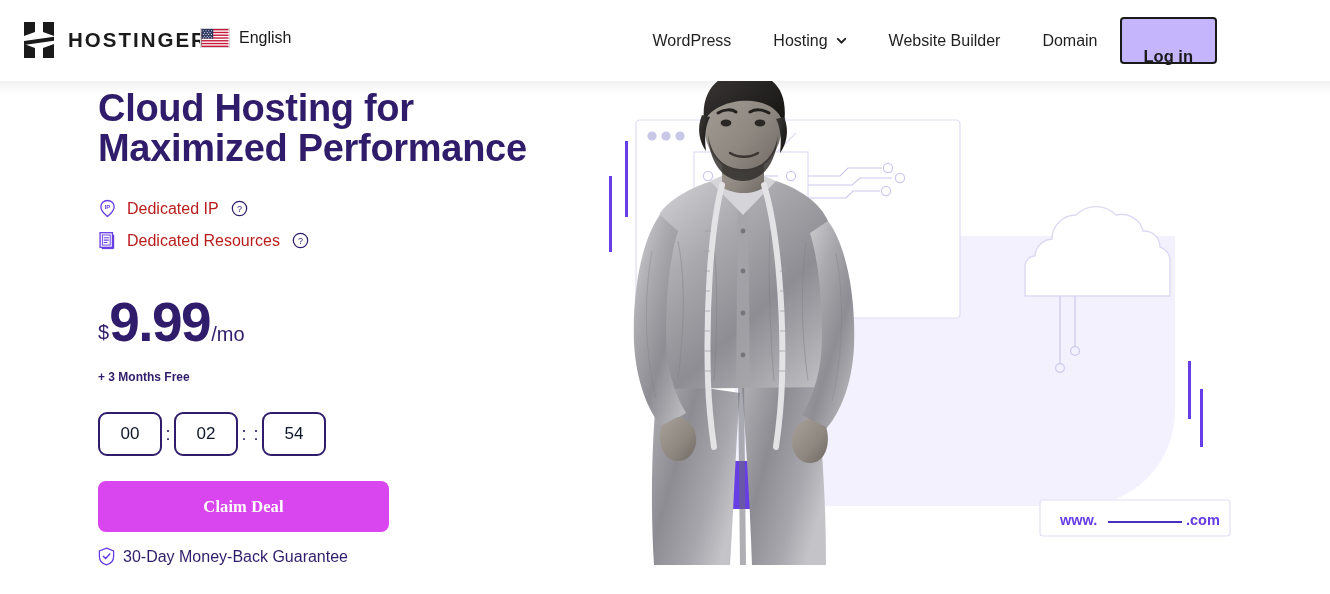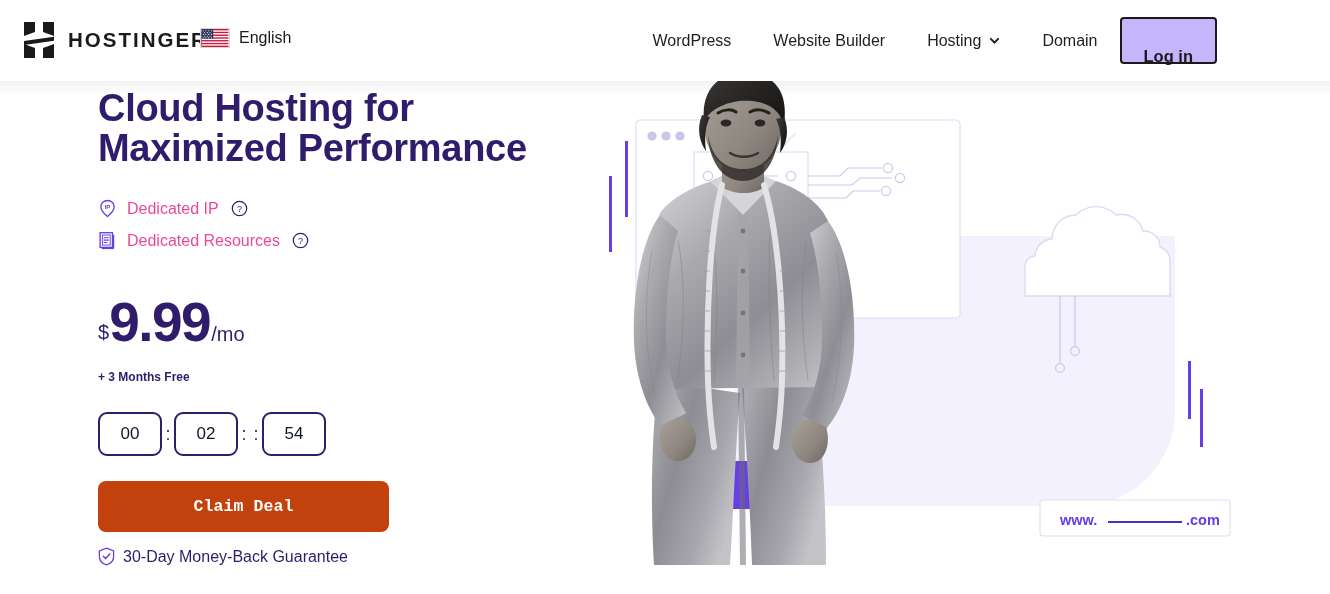--- a/index.html
+++ b/index.html
@@ -155,21 +155,21 @@
   .feature {
     display: flex;
     align-items: center;
     gap: 10px;
     height: 27px;
     margin-bottom: 5px;
   }
   .feat-icon { width: 19px; height: 19px; display:block; flex: none; }
   .feat-label {
     font-size: 16px;
-    color: #ec4899;
+    color: #b91c1c;
     white-space: nowrap;
   }
   .help-icon { width: 17px; height: 17px; display: block; cursor: pointer; flex:none; margin-left:2px;}
 
   .price-row {
     margin-top: 41px;
     display: flex;
     align-items: baseline;
     color: #2f1c6a;
   }
@@ -220,28 +220,28 @@
     width: 12px;
     text-align: center;
     font-size: 18px;
     color: #2f1c6a;
   }
 
   .cta {
     margin-top: 25px;
     width: 291px;
     height: 51px;
-    background: #c2410c;
+    background: #d946ef;
     border: none;
     border-radius: 8px;
     color: #ffffff;
     font-size: 16.5px;
     font-weight: 700;
     cursor: pointer;
-    font-family: Liberation Mono, monospace;
+    font-family: Liberation Serif, serif;
     letter-spacing: 0.1px;
   }
 
   .guarantee {
     margin-top: 15px;
     display: flex;
     align-items: center;
     gap: 8px;
   }
   .guarantee-label {
@@ -321,27 +321,27 @@
         </g>
       </svg>
       <span class="lang-label">English</span>
     </div>
 
     <nav class="nav">
       <a href="#">
         <span>WordPress</span>
       </a>
       <a href="#">
-        <span>Website Builder</span>
-      </a>
-      <a href="#">
         <span>Hosting</span>
         <svg class="chev" viewBox="0 0 12 12">
           <path d="M2 4.2 L6 8.4 L10 4.2" fill="none" stroke="#1f1f1f" stroke-width="2.1" stroke-linecap="round" stroke-linejoin="round"></path>
         </svg>
+      </a>
+      <a href="#">
+        <span>Website Builder</span>
       </a>
       <a href="#">
         <span>Domain</span>
       </a>
       <button class="login-btn">Log in</button>
     </nav>
   </header>
   <div class="header-shadow"></div>
 
   <section class="hero">

